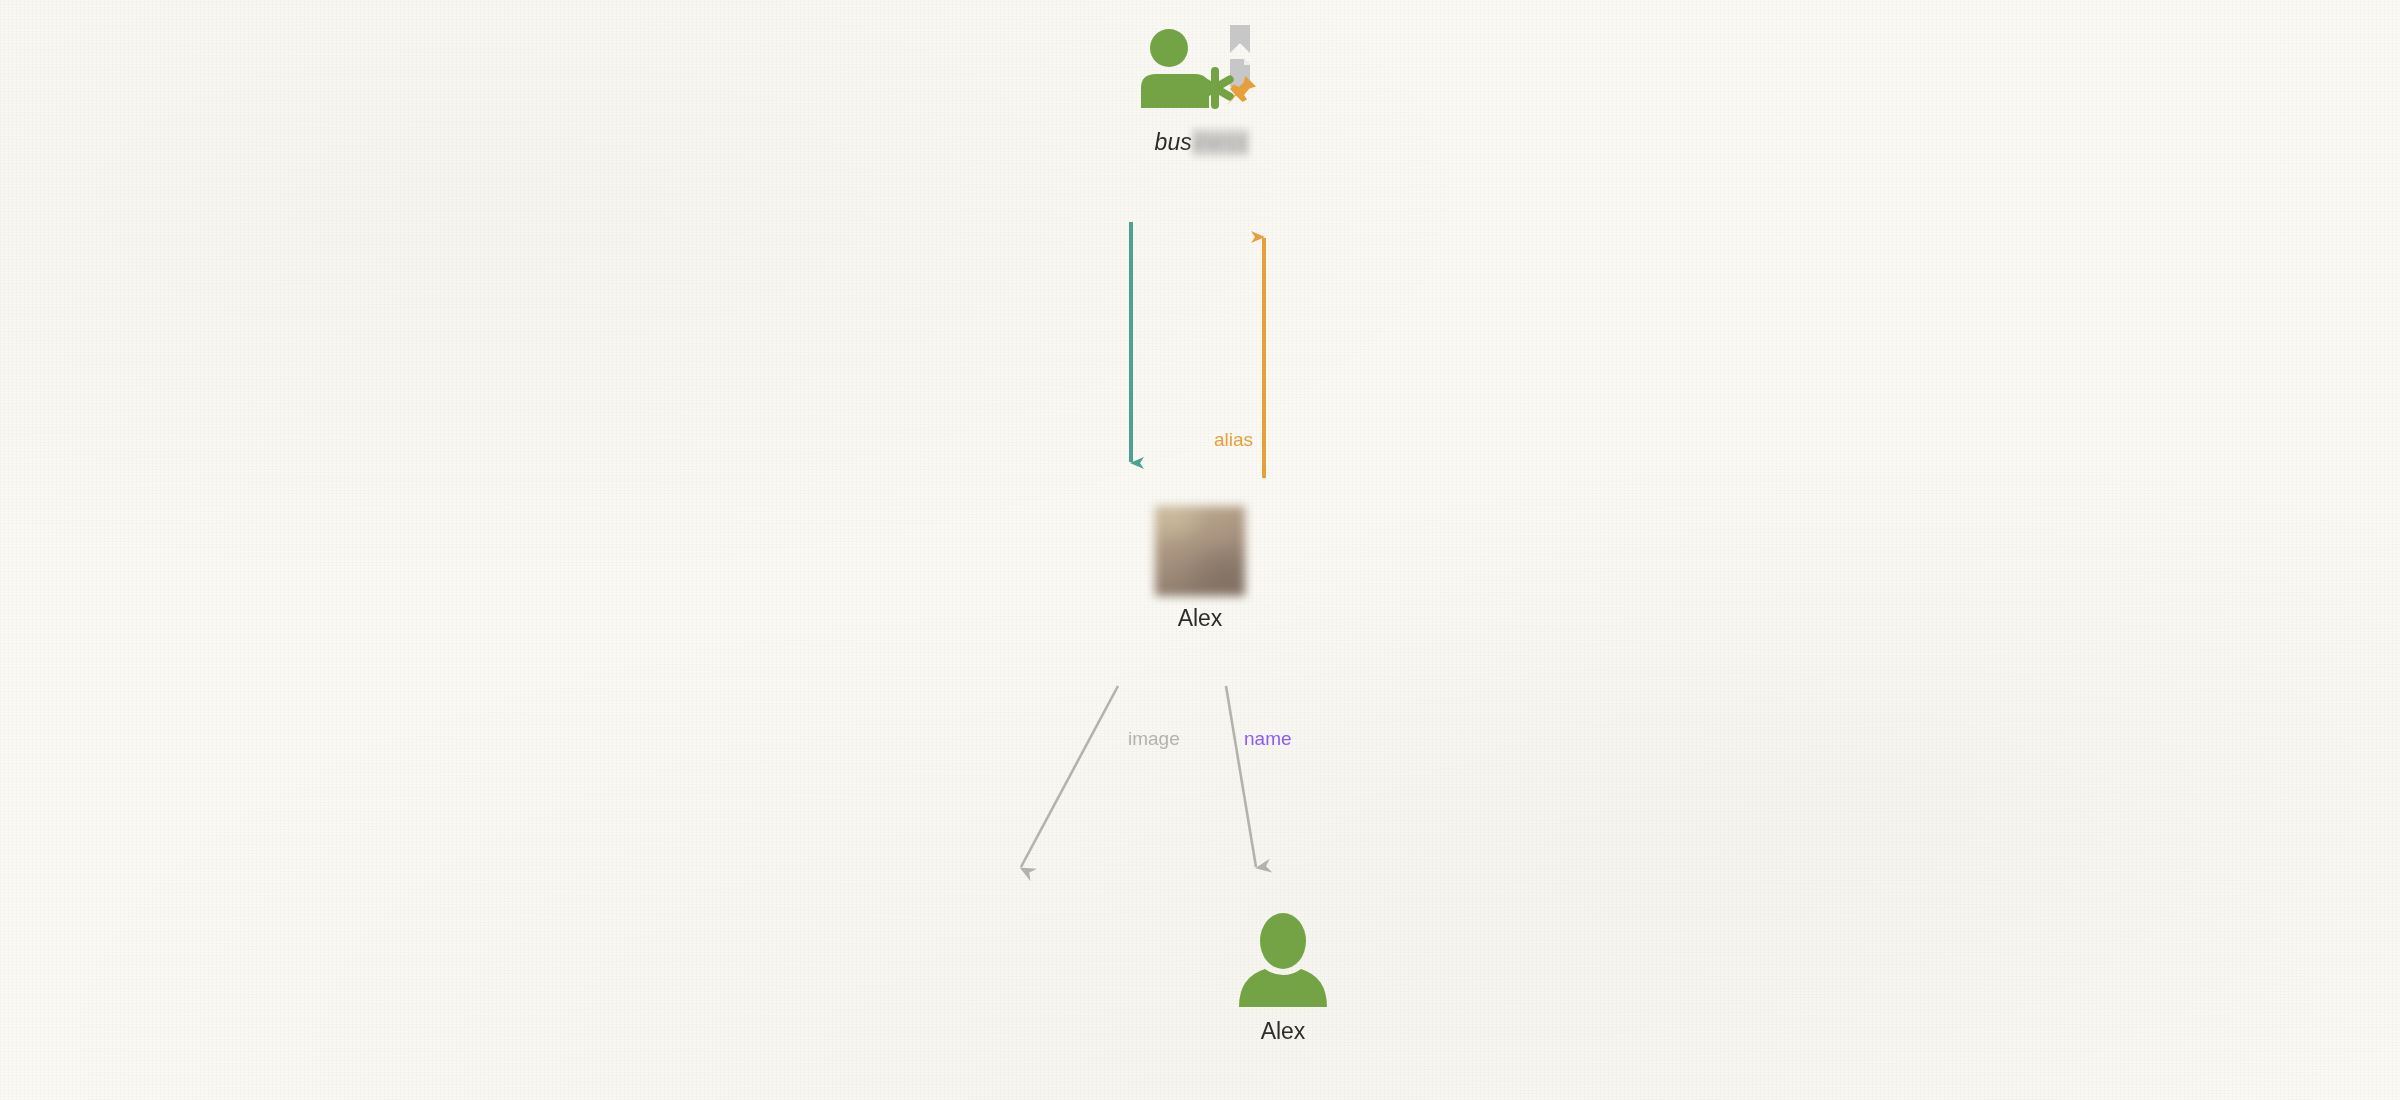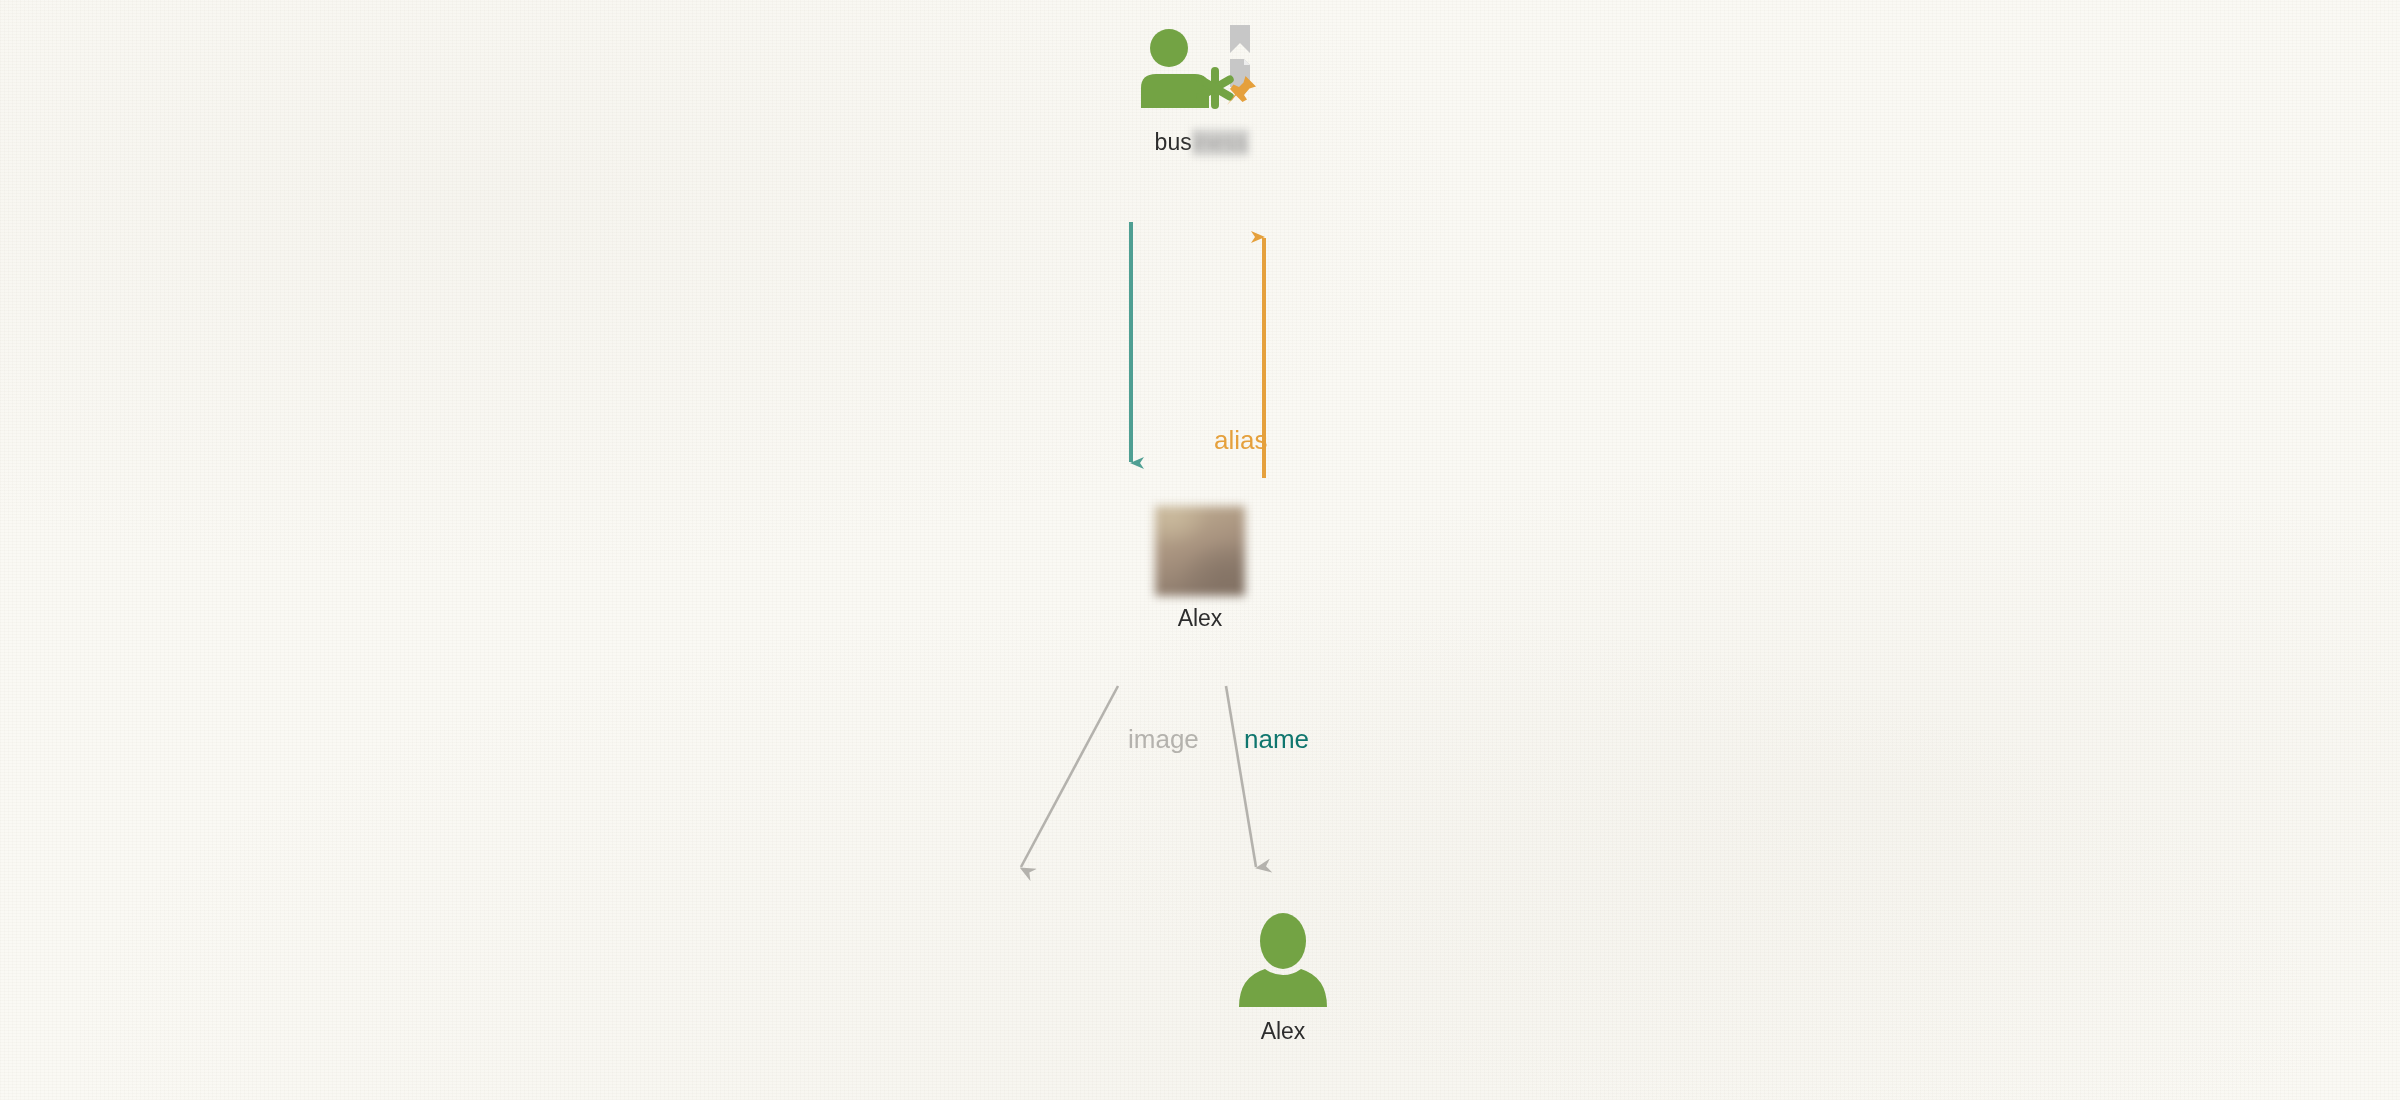--- a/index.html
+++ b/index.html
@@ -98,21 +98,21 @@
     height: 100%;
   }
 
   .badge {
     position: absolute;
     z-index: 4;
   }
 
   .edge-label {
     position: absolute;
-    font-size: 26px;
+    font-size: 19px;
     line-height: 22px;
     white-space: nowrap;
     z-index: 2;
     user-select: none;
   }
 </style>
 </head>
 <body>
 
 <div id="paper-texture"></div>
@@ -142,23 +142,23 @@
     <line x1="1118" y1="686" x2="1021" y2="867" stroke="#b4b2ad" stroke-width="2.6" marker-end="url(#arrow-gray)"></line>
 
      name   (gray, down-right) --&gt;
     <line x1="1226" y1="686" x2="1256" y2="867" stroke="#b4b2ad" stroke-width="2.6" marker-end="url(#arrow-gray)"></line>
   </svg>
 
   <div class="edge-label" style="left:1214px; top:429px; color:#e5a03c;">alias</div>
 
   <div class="edge-label" style="left:1128px; top:728px; color:#b4b2ad;">image</div>
 
-  <div class="edge-label" style="left:1244px; top:728px; color:#0f766e;">name</div>
-
-  <div class="node" style="left:1122px; top:20px; width:160px;">
+  <div class="edge-label" style="left:1244px; top:728px; color:#8b5cf6;">name</div>
+
+  <div class="node" style="left:1122px; top:20px; width:160px;font-style:italic;">
     <div class="node-glyph" style="width:130px; height:100px;">
 
       <svg style="position:absolute; left:0px; top:8px;" width="86" height="80" viewBox="0 0 86 80" xmlns="http://www.w3.org/2000/svg">
         <circle cx="32" cy="20" r="19" fill="#73a344"></circle>
         <path d="M4 80 L4 60 Q4 46 19 46 L58 46 Q72 46 72 60 L72 80 Z" fill="#73a344"></path>
       </svg>
 
       <svg style="position:absolute; left:91px; top:4px;" width="24" height="30" viewBox="0 0 24 30" xmlns="http://www.w3.org/2000/svg">
         <path d="M2 1 L22 1 L22 29 L12 19 L2 29 Z" fill="#c7c7c7"></path>
       </svg>

